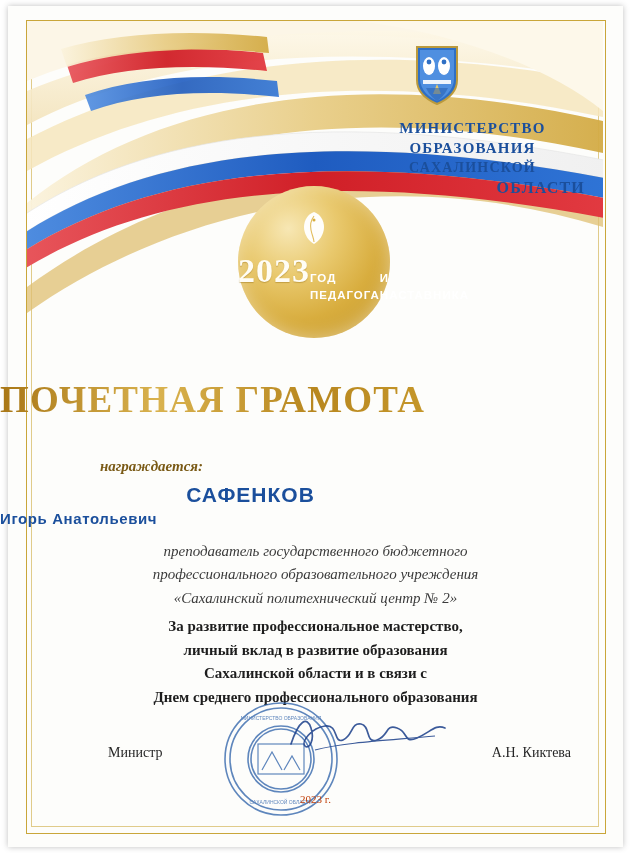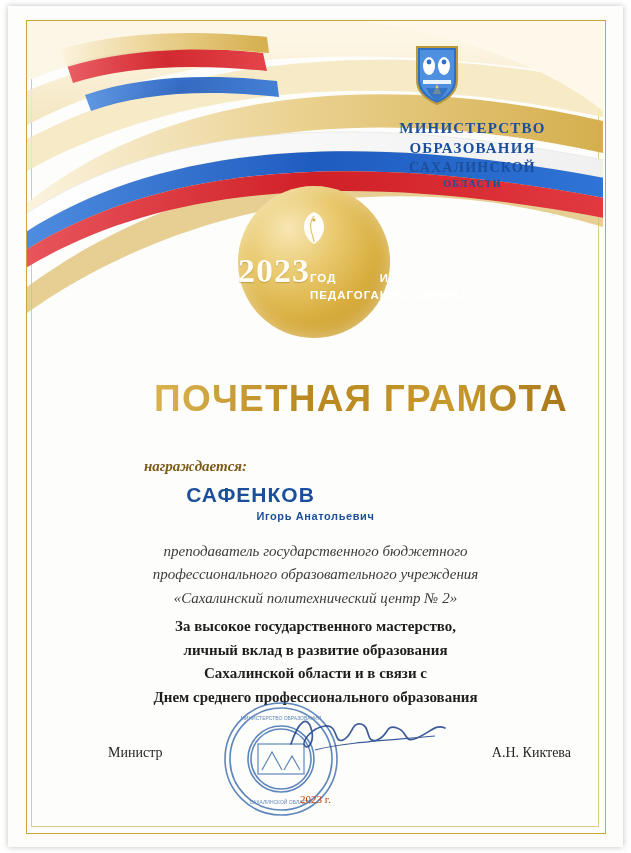--- a/index.html
+++ b/index.html
@@ -69,21 +69,21 @@
     text-align: center;
     color: #1b4f9c;
     font-family: "Liberation Serif", serif;
     font-weight: bold;
     letter-spacing: 1.2px;
     line-height: 1.35;
   }
   .ministry .l1 { font-size: 15px; }
   .ministry .l2 { font-size: 15px; }
   .ministry .l3 { font-size: 14px; }
-  .ministry .l4 { font-size: 10px; }
+  .ministry .l4 { font-size: 16px; text-align: right; }
 
   
   .seal {
     position: absolute;
     left: 238px; top: 186px;
     width: 152px; height: 152px;
     border-radius: 50%;
     background:
       radial-gradient(circle at 33% 28%, #f7e7b4 0%, #e9c96e 32%, #d8ad3e 62%, #c29427 100%);
     box-shadow: inset 0 0 18px rgba(255,255,255,0.45);
@@ -128,62 +128,61 @@
     color: #ffffff;
     line-height: 1.45;
     margin-top: 32px;
   }
 
   
   .title {
     position: absolute;
     left: 0; top: 378px;
     width: 568px;
-    text-align: right;
-    font-family: Liberation Sans, sans-serif;
+    text-align: left;
+    font-family: Liberation Serif, serif;
     font-size: 37px;
     font-weight: bold;
     letter-spacing: 1.2px;
     color: #b07d1d;
     background: linear-gradient(90deg,#a97716 0%,#d9b24e 28%,#b8871f 55%,#c89a2c 80%,#a8761a 100%);
     -webkit-background-clip: text;
     background-clip: text;
     -webkit-text-fill-color: transparent;
   }
 
   
   .awarded {
     position: absolute;
     left: 100px; top: 458px;
     font-family: "Liberation Serif", serif;
     font-style: italic;
     font-weight: bold;
     font-size: 15px;
     color: #7a5a16;
-    margin-left: 44px;
   }
 
   .recipient-surname {
     position: absolute;
     left: 0; top: 483px;
     width: 501px;
     text-align: center;
     font-family: "Liberation Sans", sans-serif;
     font-size: 21px;
     font-weight: bold;
     letter-spacing: 1px;
     color: #1b4f9c;
   }
   .recipient-name {
     position: absolute;
     left: 0; top: 510px;
     width: 631px;
-    text-align: center;
+    text-align: left;
     font-family: "Liberation Sans", sans-serif;
-    font-size: 11px;
+    font-size: 15px;
     font-weight: bold;
     letter-spacing: 0.6px;
     color: #1b4f9c;
   }
 
   .position {
     position: absolute;
     left: 0; top: 540px;
     width: 631px;
     text-align: center;
@@ -357,21 +356,21 @@
   <div class="recipient-surname">САФЕНКОВ</div>
   <div class="recipient-name">Игорь Анатольевич</div>
 
   <div class="position">
     <div>преподаватель государственного бюджетного</div>
     <div>профессионального образовательного учреждения</div>
     <div>«Сахалинский политехнический центр № 2»</div>
   </div>
 
   <div class="reason">
-    <div>За высокое государственного мастерство,</div>
+    <div>За развитие профессиональное мастерство,</div>
     <div>личный вклад в развитие образования</div>
     <div>Сахалинской области и в связи с</div>
     <div>Днем среднего профессионального образования</div>
   </div>
 
   <div class="stamp">
     <svg width="118" height="118" viewBox="0 0 118 118" xmlns="http://www.w3.org/2000/svg">
       <g fill="none" stroke="#2a5fa8" stroke-width="1.6">
         <circle cx="59" cy="59" r="56"></circle>
         <circle cx="59" cy="59" r="51"></circle>

